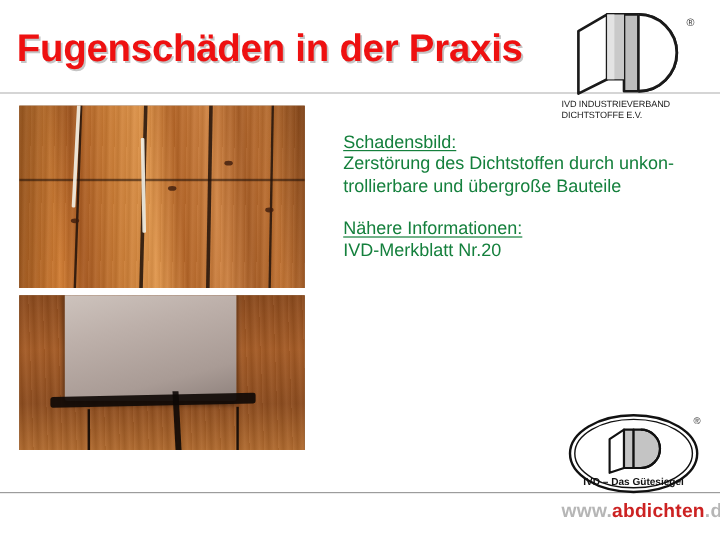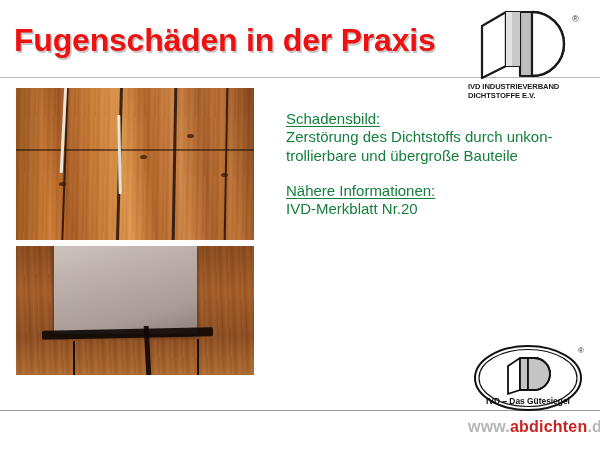--- a/index.html
+++ b/index.html
@@ -29,21 +29,21 @@
   }
 
   
   .hdr-logo{position:absolute;left:468px;top:8px;width:124px;height:95px;}
   .hdr-logo .mark{position:absolute;left:8px;top:0px;width:96px;height:72px;}
   .hdr-logo .reg{
     position:absolute;left:104px;top:6px;font-size:9px;color:#333;
   }
   .hdr-logo .name{
     position:absolute;left:0px;top:74px;width:124px;
-    font-size:7.6px;line-height:9px;font-weight:bold;color:#1a1a1a;
+    font-size:7.6px;line-height:9px;font-weight:normal;color:#1a1a1a;
     letter-spacing:-0.1px;
   }
 
   
   .photo{position:absolute;overflow:hidden;background:#7a4a22;}
   .photo-top{left:16px;top:88px;width:238px;height:152px;}
   .photo-bottom{left:16px;top:246px;width:238px;height:129px;}
 
   .wood-top{position:absolute;inset:0;
     background:
@@ -168,21 +168,21 @@
     <div class="joint"></div>
     <div class="vgap v1"></div>
     <div class="vgap v2"></div>
     <div class="vgap v3"></div>
   </div>
 
   <div class="body-text">
 
     <p class="para">
       <span class="line hd">Schadensbild:</span>
-      <span class="line">Zerstörung des Dichtstoffs durch unkon-</span>
+      <span class="line">Zerstörung des Dichtstoffen durch unkon-</span>
       <span class="line">trollierbare und übergroße Bauteile</span>
     </p>
 
 
     <p class="para">
       <span class="line hd">Nähere Informationen:</span>
       <span class="line">IVD-Merkblatt Nr.20</span>
     </p>
 
   </div>

